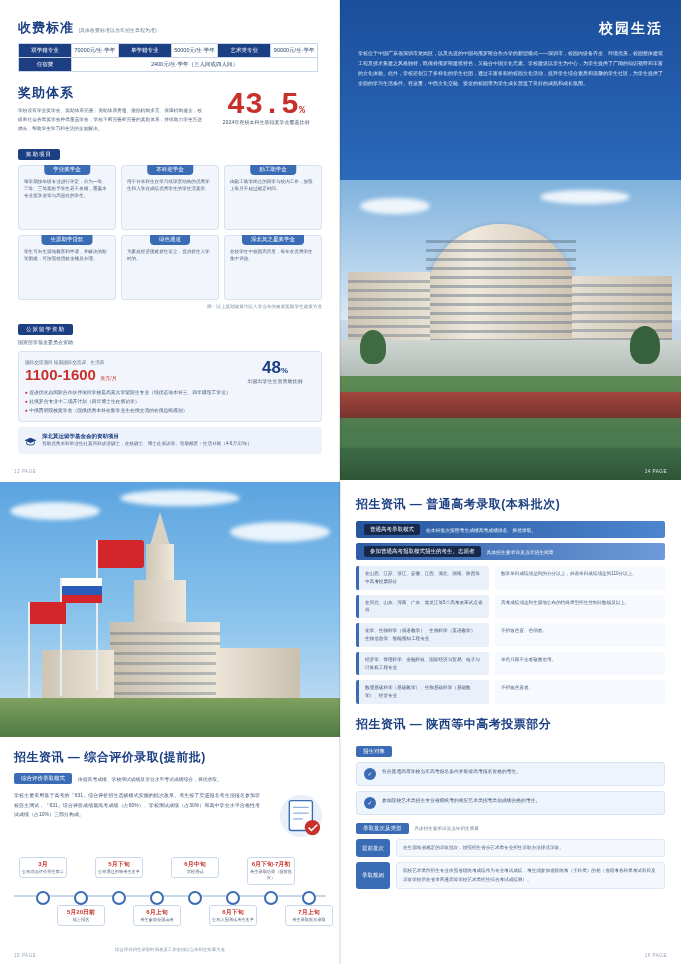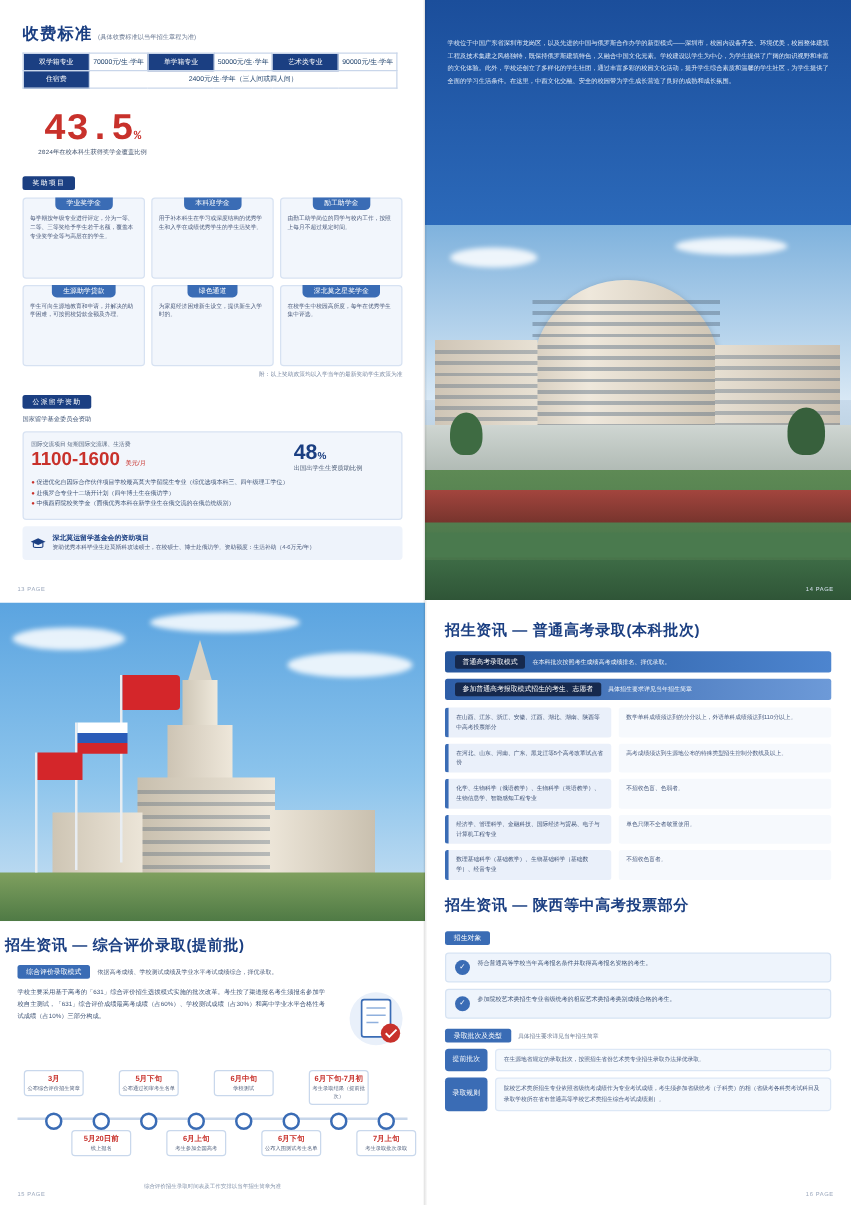--- a/index.html
+++ b/index.html
@@ -108,20 +108,24 @@
       <td class="c">90000元/生·学年</td>
     </tr>
     <tr>
       <td class="h">住宿费</td>
       <td class="c" colspan="5">2400元/生·学年（三人间或四人间）</td>
     </tr>
   </tbody>
     </table>
 
   <div style="margin:12px 18px 0 18px;display:flex;gap:8px;align-items:flex-start;">
+    <div style="flex:1;">
+      <div class="sec-title">奖助体系</div>
+      <div style="font-size:4.7px;line-height:1.9;color:#4b5c7a;margin-top:5px;text-align:justify;">学校设有学业奖学金、奖助体系完善，资助体系贯通、激励机制多元、保障机制健全，校级和社会各类奖学金种类覆盖学金，学校不断完善和完善的奖励体系，持续助力学生百达成长，帮助学生学习和生活的全面解决。</div>
+    </div>
     <div style="flex:0 0 112px;text-align:center;padding-top:6px;font-family:Liberation Mono, monospace;">
       <div><span class="stat-num">43.5</span><span class="stat-pct">%</span></div>
       <div class="stat-cap">2024年在校本科生获得奖学金覆盖比例</div>
     </div>
   </div>
 
   <div style="margin:8px 0 0 18px;"><span class="pill">奖助项目</span></div>
 
   <div class="grid-aid">
     <div class="aid-card">
@@ -157,21 +161,21 @@
 
   <div class="study-box">
     <div style="display:flex;align-items:center;gap:6px;">
       <div style="flex:1;">
         <div style="font-size:4.6px;color:#54657f;">国际交流项目 短期国际交流课、生活费</div>
         <div style="margin-top:1px;">
           <span style="font-size:15px;font-weight:bold;color:#c8312b;">1100-1600</span>
           <span style="font-size:5px;color:#c8312b;">美元/月</span>
         </div>
       </div>
-      <div style="flex:0 0 80px;">
+      <div style="flex:0 0 80px;text-align:center;">
         <span style="font-size:17px;font-weight:bold;color:#1b3f82;">48</span><span style="font-size:8px;color:#1b3f82;font-weight:bold;">%</span>
         <div class="stat-cap">出国出学生生资质助比例</div>
       </div>
     </div>
     <div style="margin-top:4px;">
       <div class="bullet"><span class="d">●</span> <span>促进优化自因际合作伙伴项目学校最高莫大学留院生专业（综优选项本科三、四年级理工学位）</span></div>
       <div class="bullet"><span class="d">●</span> <span>赴俄罗合专业十二场开计划（四年博士生在俄访学）</span></div>
       <div class="bullet"><span class="d">●</span> <span>中俄西府院校奖学金（面俄优秀本科在新学业生在俄交流的在俄总统级别）</span></div>
     </div>
   </div>
@@ -185,20 +189,21 @@
     </div>
     <div class="cap-t">深北莫运留学基金会的资助项目</div>
     <div class="txt">资助优秀本科毕业生赴莫斯科攻读硕士，在校硕士、博士赴俄访学。资助额度：生活补助（4-6万元/年）</div>
   </div>
 
   <div class="pgnum" style="left:14px;">13 PAGE</div>
 </div>
 
 <div class="page" id="p14">
   <div style="padding:20px 18px 0 18px;">
+    <div class="campus-title">校园生活</div>
     <div class="campus-p" style="margin-top:10px;">学校位于中国广东省深圳市龙岗区，以及先进的中国与俄罗斯合作办学的新型模式——深圳市，校园内设备齐全、环境优美，校园整体建筑工程及技术集建之风格独特，既保持俄罗斯建筑特色，又融合中国文化元素。学校建设以学生为中心，为学生提供了广阔的知识视野和丰富的文化体验。此外，学校还创立了多样化的学生社团，通过丰富多彩的校园文化活动，提升学生综合素质和温馨的学生社区，为学生提供了全面的学习生活条件。在这里，中西文化交融、安全的校园带为学生成长营造了良好的成熟和成长氛围。</div>
   </div>
 
   <div class="photo" style="left:0;top:180px;width:341px;height:300px;background:linear-gradient(180deg,#9fc6e8 0%,#cfe0f1 40%,#b9cfe0 60%,#6f8b74 100%);">
     <div style="position:absolute;left:0;top:0;width:341px;height:140px;background:linear-gradient(180deg,#7fb2dd,#d8e8f5);"></div>
 
     <div class="cloud" style="left:20px;top:18px;width:70px;height:16px;"></div>
     <div class="cloud" style="left:200px;top:10px;width:90px;height:14px;"></div>
 
     <div style="position:absolute;left:86px;top:44px;width:150px;height:118px;background:linear-gradient(90deg,#d8cfc0,#efe8dc 30%,#cfc5b4);border-radius:74px 74px 4px 4px;box-shadow:0 2px 6px rgba(0,0,0,.25);"></div>
@@ -241,21 +246,21 @@
 
     <div style="position:absolute;left:96px;top:58px;width:2px;height:150px;background:#e8edf2;"></div>
     <div style="position:absolute;left:98px;top:58px;width:46px;height:28px;background:#d4262a;border-radius:0 3px 3px 0;"></div>
     <div style="position:absolute;left:60px;top:96px;width:2px;height:118px;background:#e8edf2;"></div>
     <div style="position:absolute;left:62px;top:96px;width:40px;height:25px;background:linear-gradient(180deg,#ffffff 33%,#2b5cb8 33% 66%,#d4262a 66%);"></div>
     <div style="position:absolute;left:28px;top:120px;width:2px;height:96px;background:#e8edf2;"></div>
     <div style="position:absolute;left:30px;top:120px;width:36px;height:22px;background:#d4262a;"></div>
   </div>
 
   <div style="position:absolute;left:0;top:255px;width:340px;height:227px;background:#fff;">
-    <div style="margin:10px 14px 0 4px;">
+    <div style="margin:10px 14px 0 14px;">
       <span class="p16-title">招生资讯 — 综合评价录取(提前批)</span>
     </div>
 
     <div style="margin:7px 14px 0 14px;display:flex;gap:6px;align-items:center;">
       <span class="tag-blue">综合评价录取模式</span>
       <span style="font-size:4.8px;color:#4b5c7a;">依据高考成绩、学校测试成绩及学业水平考试成绩综合，择优录取。</span>
     </div>
 
     <div style="margin:7px 14px 0 14px;display:flex;gap:8px;align-items:flex-start;">
       <div class="body-txt" style="flex:1;">学校主要采用基于高考的「631」综合评价招生选拔模式实施的批次改革。考生按了渠道报名考生须报名参加学校自主测试，「631」综合评价成绩最高考成绩（占60%）、学校测试成绩（占30%）和高中学业水平合格性考试成绩（占10%）三部分构成。</div>

